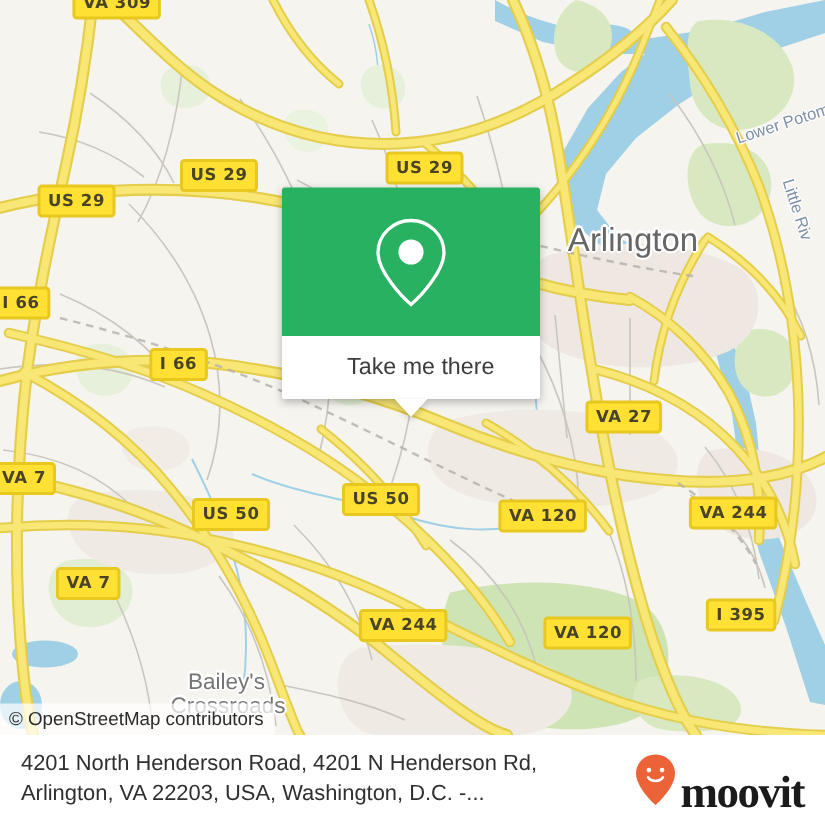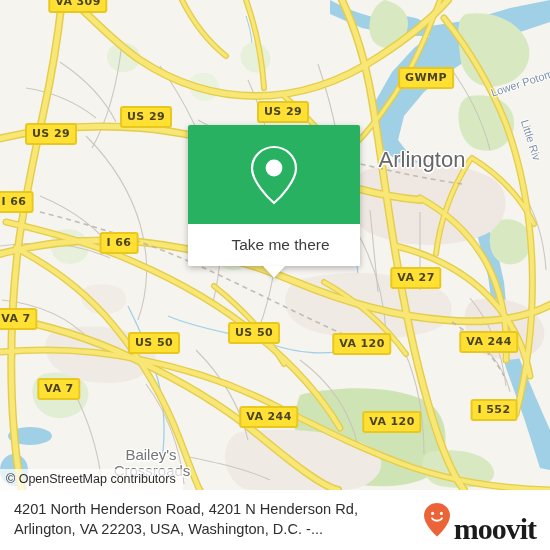--- a/index.html
+++ b/index.html
@@ -215,23 +215,20 @@
       </div>
     <div class="shield" style="left:146px;top:117px;">
         <span>US 29</span>
       </div>
     <div class="shield" style="left:283px;top:112px;">
         <span>US 29</span>
       </div>
     <div class="shield" style="left:51px;top:134px;">
         <span>US 29</span>
       </div>
-    <div class="shield" style="left:426px;top:78px;">
-        <span>GWMP</span>
-      </div>
     <div class="shield" style="left:14px;top:202px;">
         <span>I 66</span>
       </div>
     <div class="shield" style="left:119px;top:243px;">
         <span>I 66</span>
       </div>
     <div class="shield" style="left:416px;top:278px;">
         <span>VA 27</span>
       </div>
     <div class="shield" style="left:16px;top:319px;">
@@ -252,21 +249,21 @@
     <div class="shield" style="left:59px;top:389px;">
         <span>VA 7</span>
       </div>
     <div class="shield" style="left:269px;top:417px;">
         <span>VA 244</span>
       </div>
     <div class="shield" style="left:392px;top:422px;">
         <span>VA 120</span>
       </div>
     <div class="shield" style="left:494px;top:410px;">
-        <span>I 552</span>
+        <span>I 395</span>
       </div>
 
     <div class="attrib">© OpenStreetMap contributors</div>
   </div>
 
   <div class="card">
     <div class="card-top" style="background:#27b161;">
       <svg width="54" height="62" viewBox="0 0 54 62">
         <path d="M27 3 C15 3 5 12.6 5 24.4 C5 37 21 54 27 59 C33 54 49 37 49 24.4 C49 12.6 39 3 27 3 Z" fill="none" stroke="#ffffff" stroke-width="2.2"></path>
         <circle cx="27" cy="24" r="8.4" fill="#ffffff"></circle>

